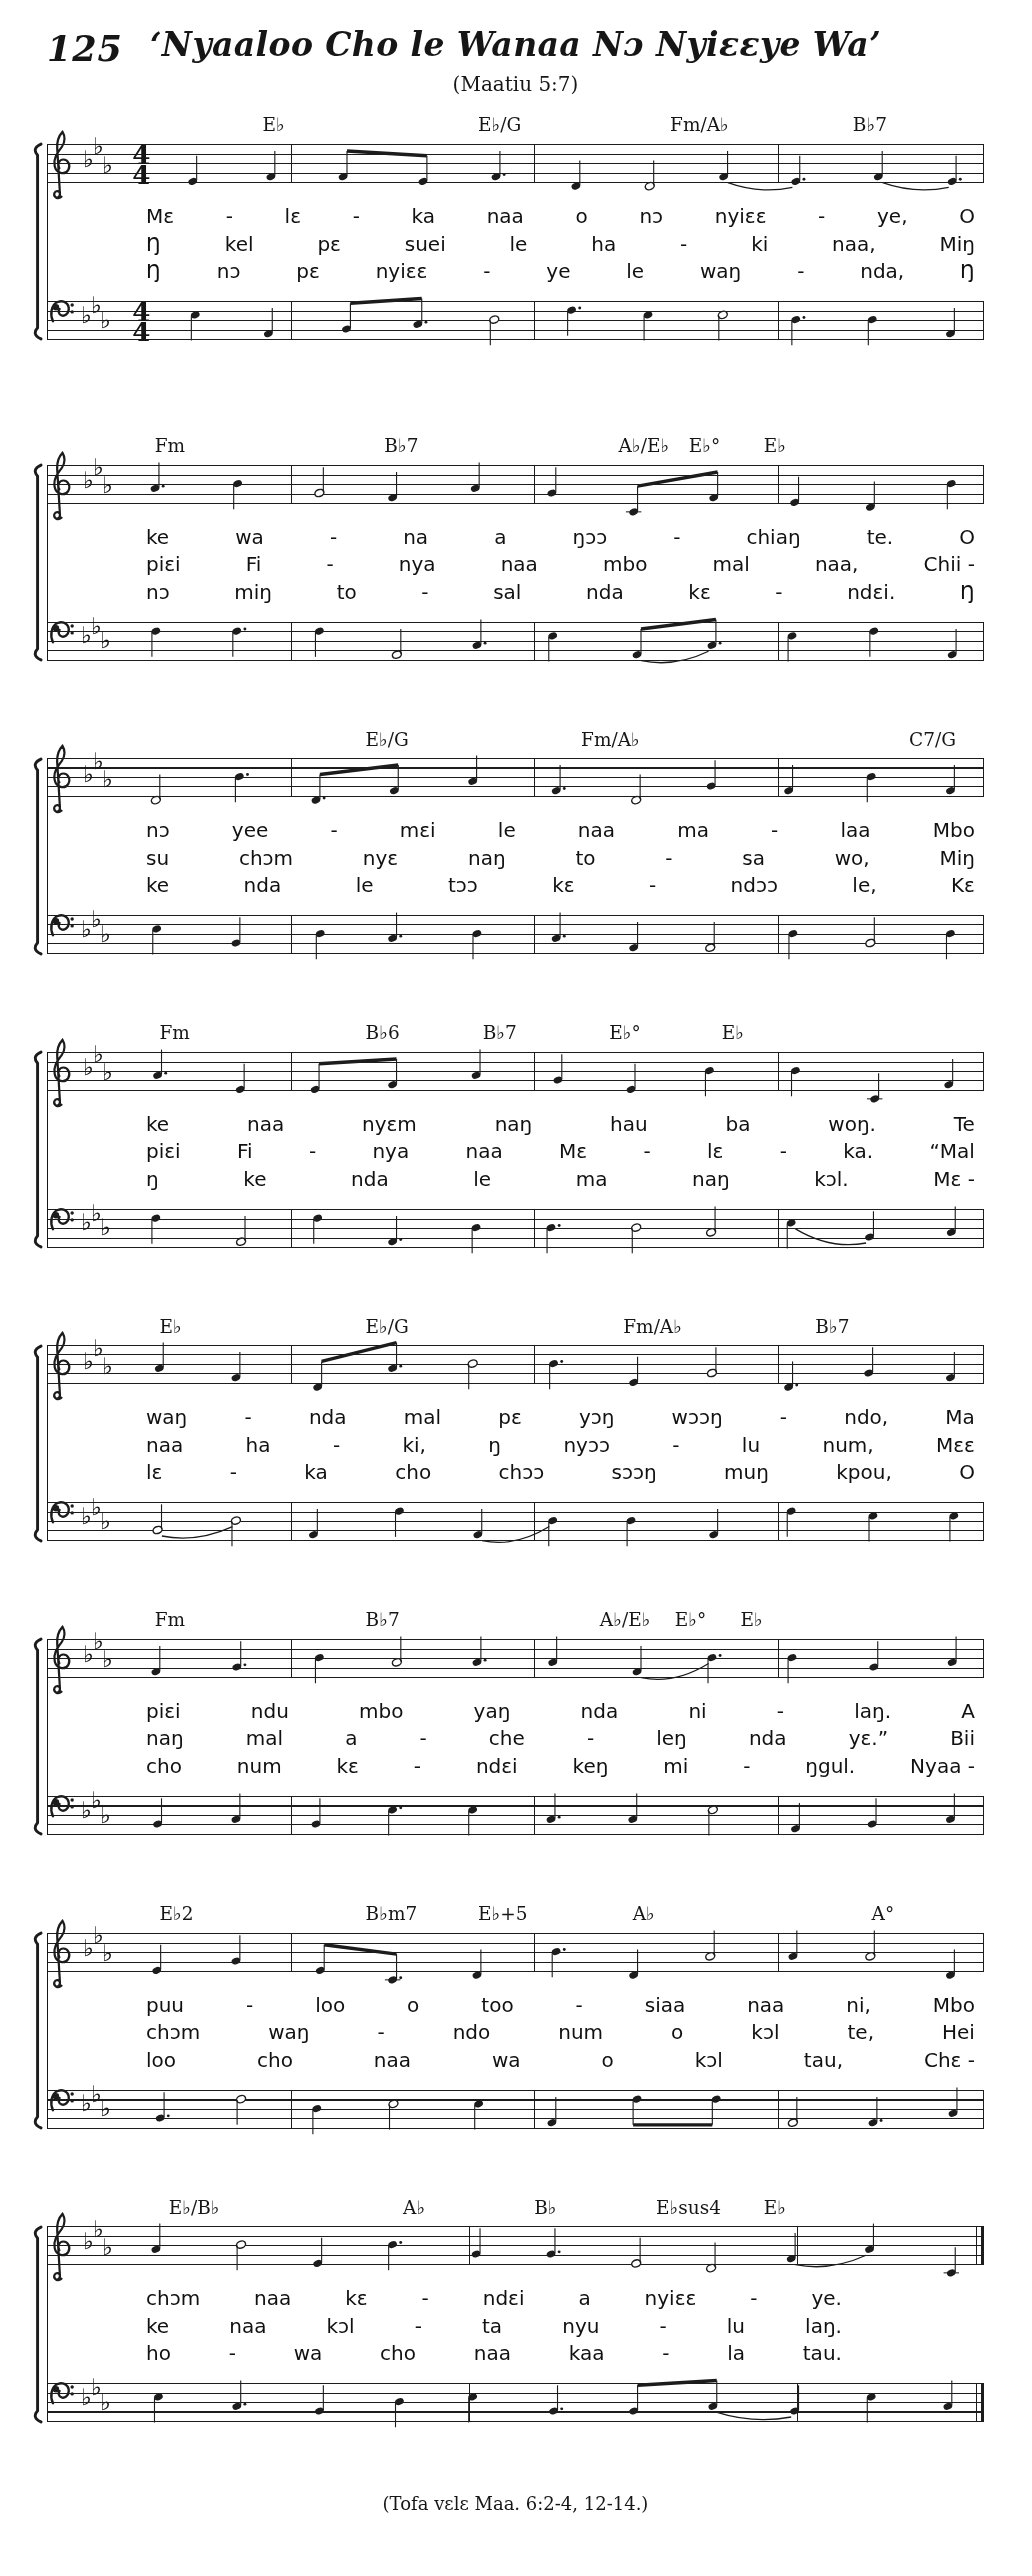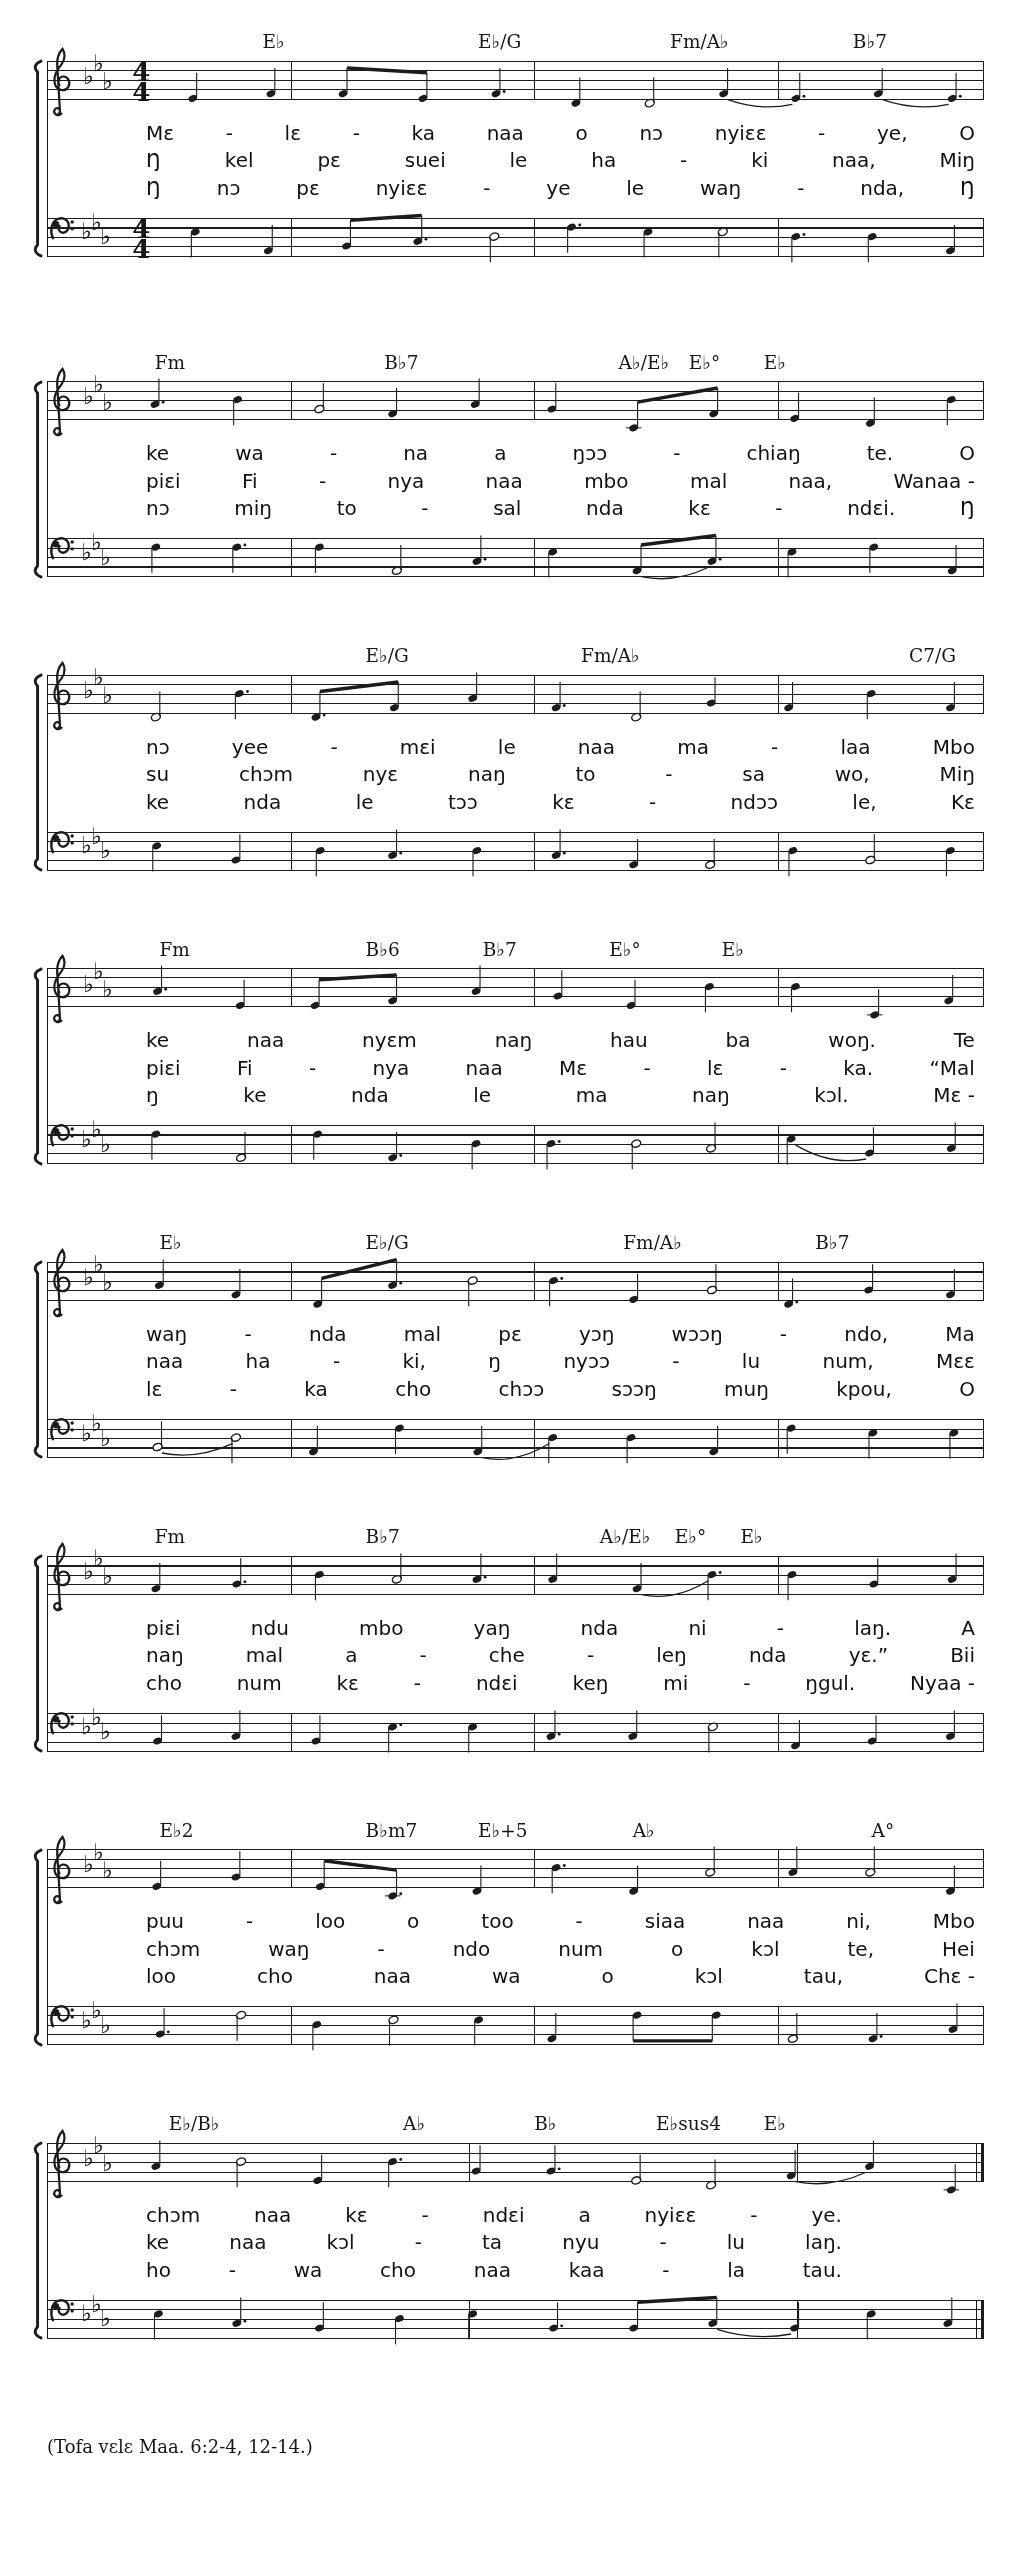--- a/index.html
+++ b/index.html
@@ -29,26 +29,31 @@
   .tsig{position:absolute;left:83px;width:22.4px;text-align:center;font-size:26px;font-weight:700;line-height:1;}
   .tsig.top{top:-1.7px;} .tsig.bot{top:18px;}
   .bar{position:absolute;top:0;width:1px;height:39px;background:#1c1c1c;}
   .endthick{position:absolute;top:0;right:0;width:3.4px;height:39px;background:#1c1c1c;}
   
   .lyrics{position:absolute;left:99px;top:60px;height:83px;}
   .lyr-line{display:flex;justify-content:space-between;align-items:baseline;height:27.5px;
             font-family:"DejaVu Sans", "Liberation Sans", sans-serif;font-size:20px;color:#111;}
   .lyr-line span{white-space:pre;}
   
-  .footer{text-align:left;font-size:18px;margin-top:98px;}
+  .footer{text-align:center;font-size:18px;margin-top:72px;}
 </style>
 </head>
 <body>
 
 <div class="page">
+  <header class="header">
+    <div class="number">125</div>
+    <h1 class="title">‘Nyaaloo Cho le Wanaa Nɔ Nyiɛɛye Wa’</h1>
+    <div class="subtitle">(Maatiu 5:7)</div>
+  </header>
   <main>
       <section class="system first">
         <div class="chordrow">
           <span class="chord" style="left: 23%;">E♭</span>
           <span class="chord" style="left: 46%;">E♭/G</span>
           <span class="chord" style="left: 66.5%;">Fm/A♭</span>
           <span class="chord" style="left: 86%;">B♭7</span>
         </div>
         <div class="grand">
           <svg class="brace" width="14.6" height="201" viewBox="0 0 17 233">
@@ -320,21 +325,21 @@
             </div>
             <div class="lyr-line">
               <span class="tok">piɛi</span>
               <span class="tok">Fi</span>
               <span class="tok">-</span>
               <span class="tok">nya</span>
               <span class="tok">naa</span>
               <span class="tok">mbo</span>
               <span class="tok">mal</span>
               <span class="tok">naa,</span>
-              <span class="tok">Wanaa -</span>
+              <span class="tok">Chii -</span>
             </div>
             <div class="lyr-line">
               <span class="tok">nɔ</span>
               <span class="tok">miŋ</span>
               <span class="tok">to</span>
               <span class="tok">-</span>
               <span class="tok">sal</span>
               <span class="tok">nda</span>
               <span class="tok">kɛ</span>
               <span class="tok">-</span>

